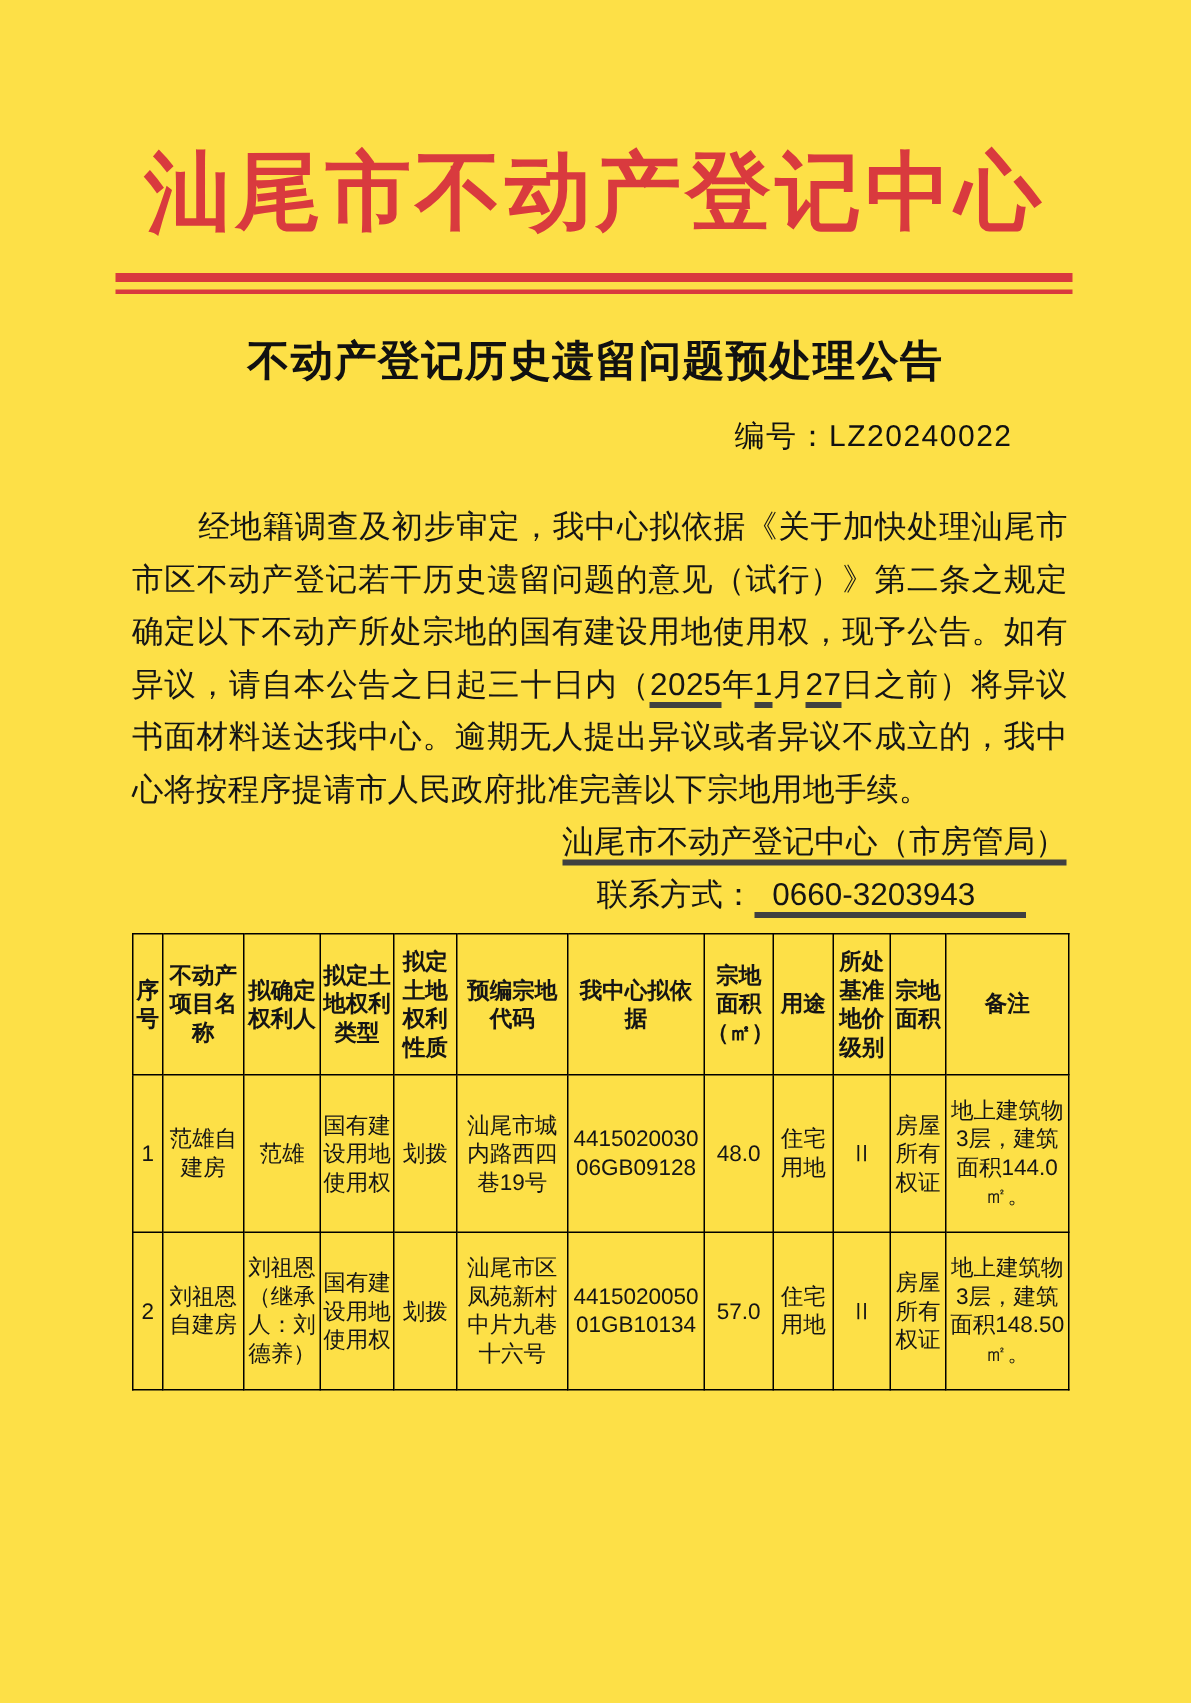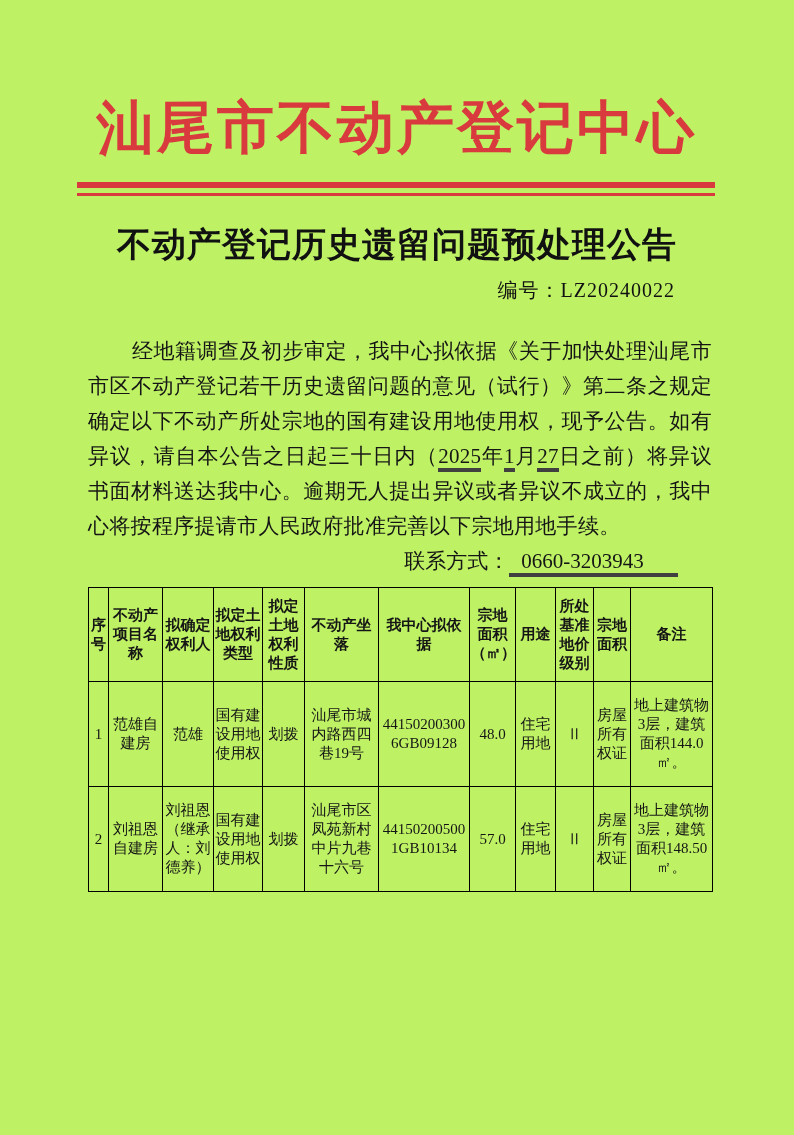--- a/index.html
+++ b/index.html
@@ -1,23 +1,23 @@
 <!DOCTYPE html>
 <html lang="zh" style="--accent: #d93a3e;"><head>
 <meta charset="utf-8">
 <style>
   :root { --accent: #d93a3e; }
   html, body { margin: 0; padding: 0; background: #ffffff; }
   .page {
     position: relative;
     width: 794px;
     height: 1135px;
-    background: #bef264;
+    background: #fde047;
     overflow: hidden;
-    font-family: Liberation Serif, serif;
+    font-family: Liberation Sans, sans-serif;
     color: #1a1a1a;
   }
   .letterhead {
     position: absolute;
     top: 84px; left: 0; right: 0;
     text-align: center;
     color: var(--accent, #d93a3e);
     font-size: 57px;
     font-weight: bold;
     letter-spacing: 3px;
@@ -25,21 +25,21 @@
     white-space: nowrap;
   }
   .rule { position: absolute; left: 77px; width: 638px; background: var(--accent, #d93a3e); }
   .rule.thick { top: 182px; height: 6px; }
   .rule.thin  { top: 193px; height: 3px; }
   .doc-title {
     position: absolute;
     top: 222px; left: 0; right: 0;
     margin: 0;
     text-align: center;
-    font-size: 34px;
+    font-size: 28px;
     font-weight: bold;
     letter-spacing: 1px;
     color: #111;
   }
   .doc-no {
     position: absolute;
     top: 277px; right: 119px;
     font-size: 20px;
     letter-spacing: 1px;
     color: #111;
@@ -96,20 +96,21 @@
 
   <h1 class="doc-title">不动产登记历史遗留问题预处理公告</h1>
 
   <div class="doc-no"><span>编号：</span><span>LZ20240022</span></div>
 
   <div class="content">
 
     <p class="body-text" id="paragraph"><span>经地籍调查及初步审定，我中心拟依据《关于加快处理汕尾市市区不动产登记若干历史遗留问题的意见（试行）》第二条之规定确定以下不动产所处宗地的国有建设用地使用权，现予公告。如有异议，请自本公告之日起三十日内（</span><span class="u">2025</span><span>年</span><span class="u">1</span><span>月</span><span class="u">27</span><span>日之前）将异议书面材料送达我中心。逾期无人提出异议或者异议不成立的，我中心将按程序提请市人民政府批准完善以下宗地用地手续。</span></p>
 
 
+    <div class="addr-line addr-line2"><span class="u">汕尾市不动产登记中心（市房管局）</span></div>
 
     <div class="addr-line addr-line3"><span>联系方式：</span><span class="u contact">0660-3203943</span></div>
 
     <table class="parcel-table">
       <colgroup>
         <col style="width:20px">
           <col style="width:54px">
           <col style="width:51px">
         <col style="width:49px">
           <col style="width:42px">
@@ -121,21 +122,21 @@
           <col style="width:37px">
           <col style="width:82px">
       </colgroup>
       <thead>
         <tr id="table-head-row">
             <th>序号</th>
             <th>不动产项目名称</th>
             <th>拟确定权利人</th>
             <th>拟定土地权利类型</th>
             <th>拟定土地权利性质</th>
-            <th>不动产坐落</th>
+            <th>预编宗地代码</th>
             <th>我中心拟依据</th>
             <th>宗地面积（㎡）</th>
             <th>用途</th>
             <th>所处基准地价级别</th>
             <th>宗地面积</th>
             <th>备注</th>
           </tr>
       </thead>
       <tbody id="table-body">
           <tr>

